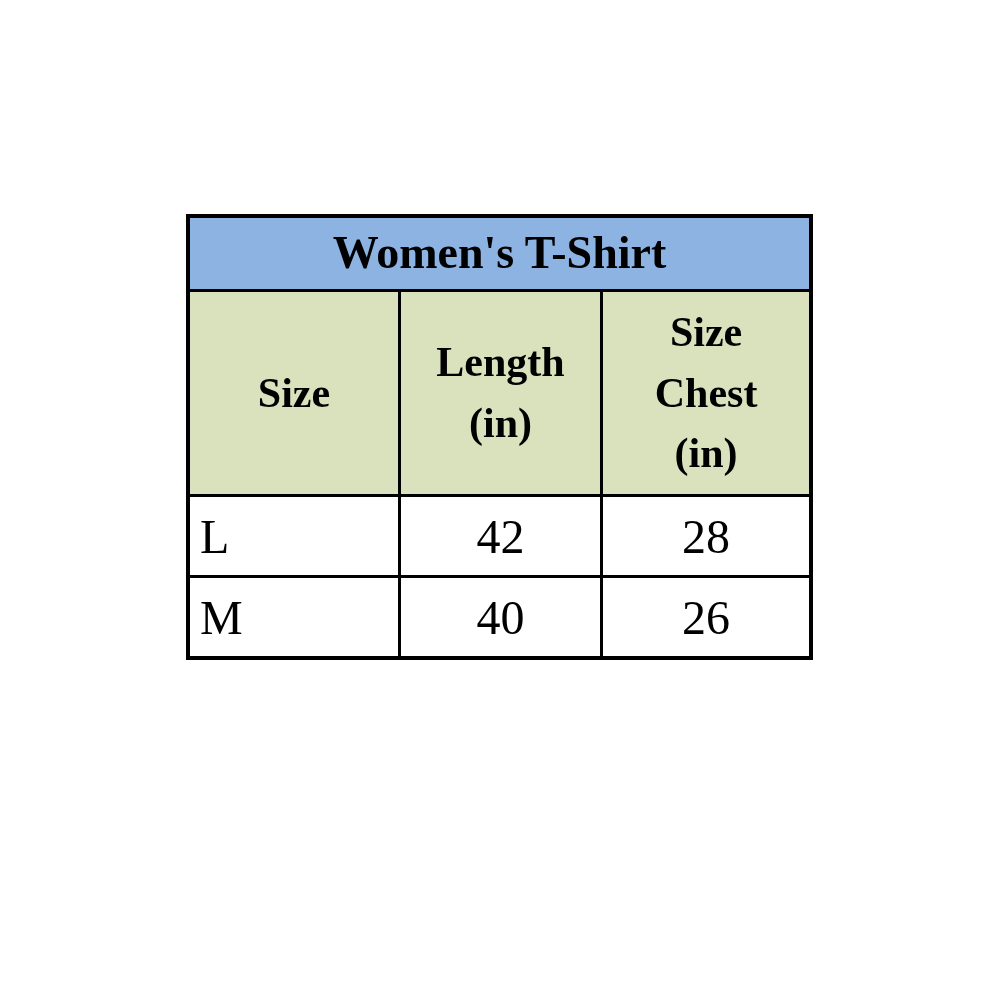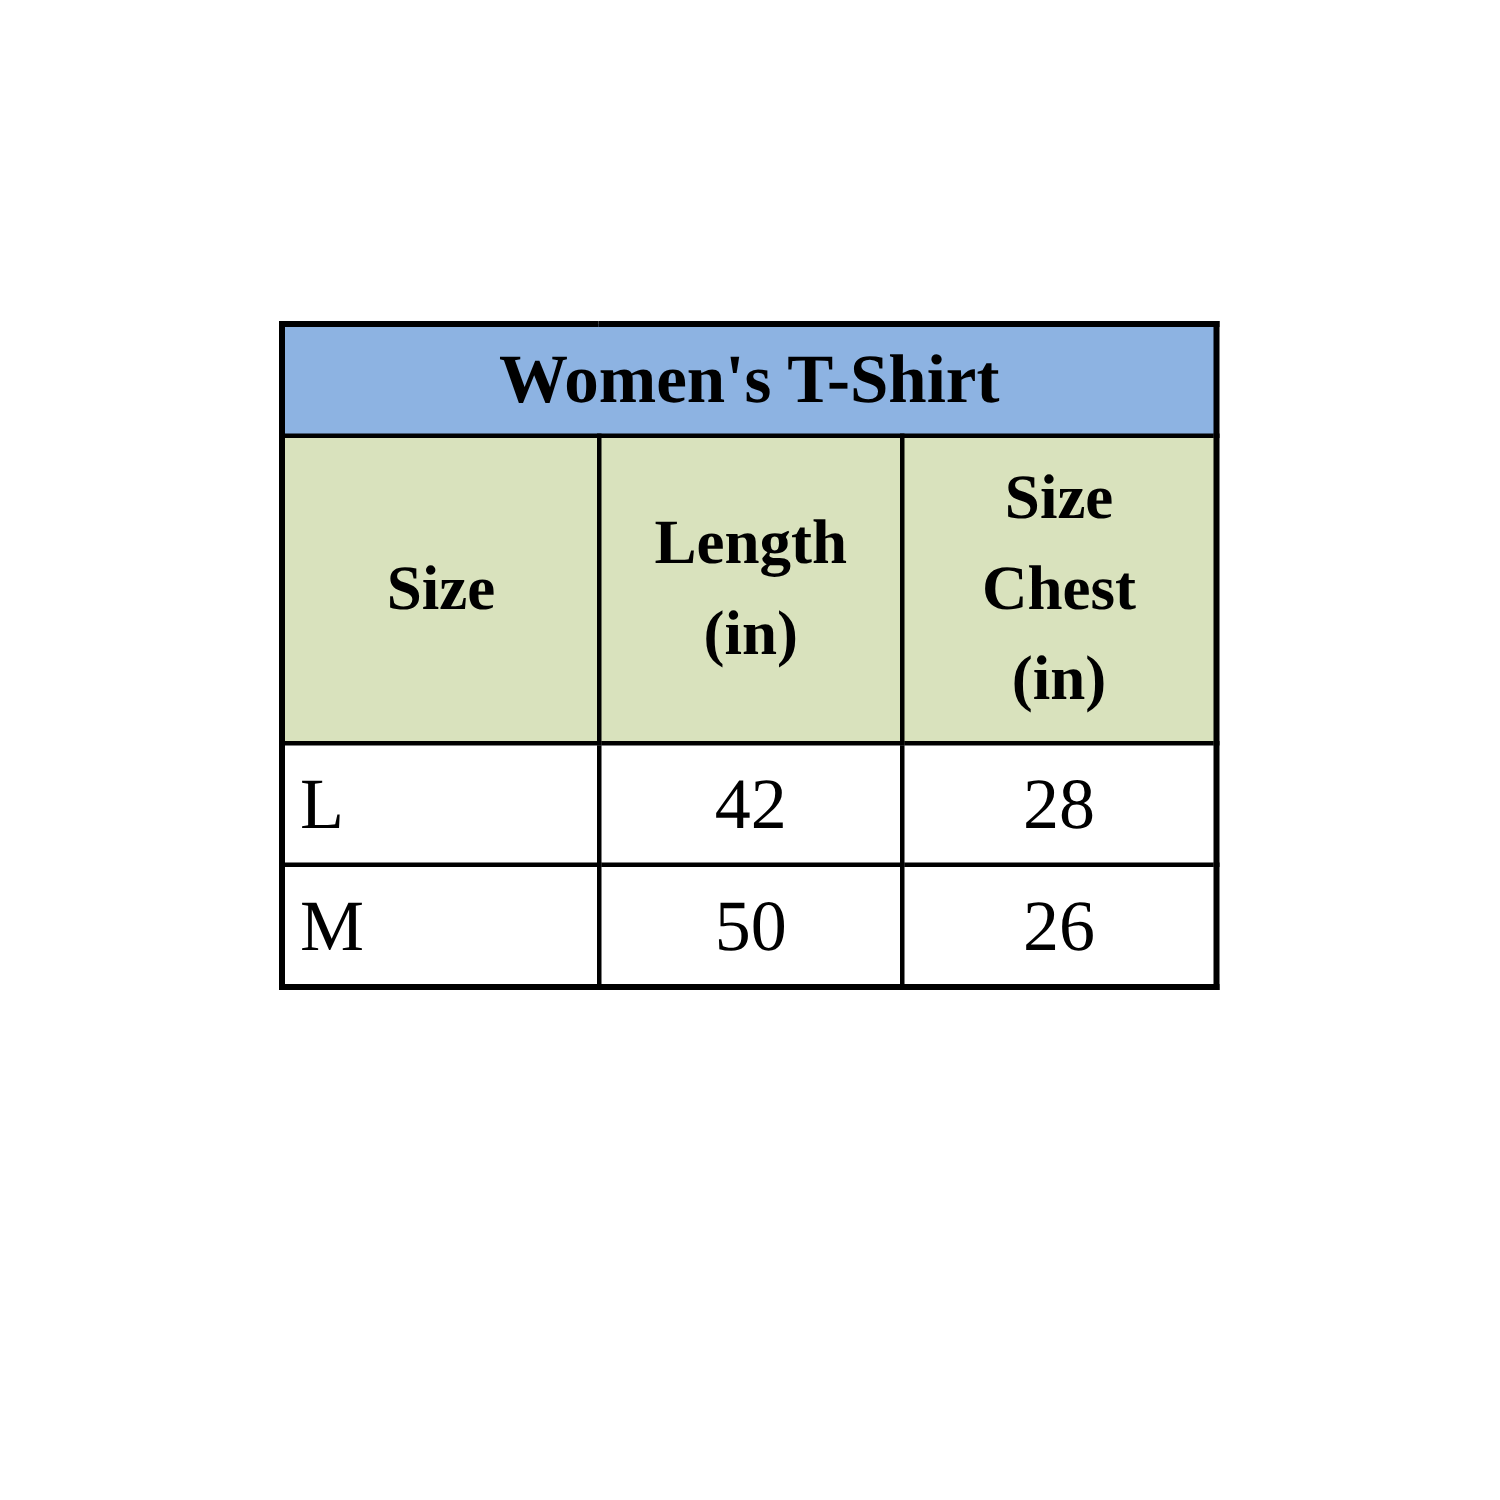--- a/index.html
+++ b/index.html
@@ -99,19 +99,19 @@
             <div class="hline">(in)</div>
           </th>
         </tr>
         <tr class="data-row">
           <td class="cell-size">L</td>
           <td class="cell-num">42</td>
           <td class="cell-num">28</td>
         </tr>
         <tr class="data-row">
           <td class="cell-size">M</td>
-          <td class="cell-num">50</td>
+          <td class="cell-num">40</td>
           <td class="cell-num">26</td>
         </tr>
       </tbody>
     </table>
   </div>
 </div>
 
 </body></html>

